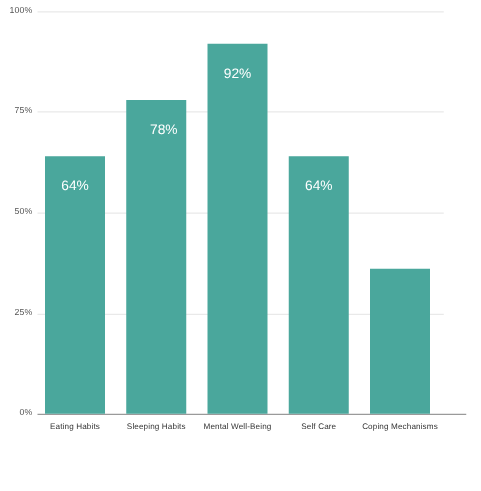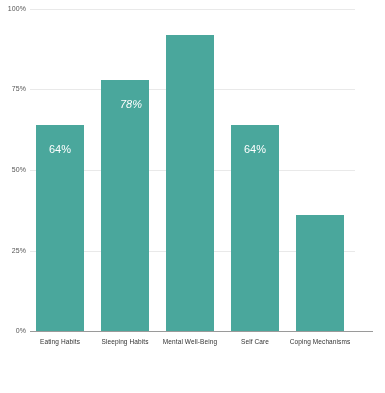--- a/index.html
+++ b/index.html
@@ -94,21 +94,22 @@
     <div class="y-tick-label" style="top:247px;">25%</div>
     <div class="y-tick-label" style="top:327px;">0%</div>
 
     <div class="bar" id="bar-0" style="left: 36px; top: 124.92px; width: 48px; height: 206.08px; background: rgb(74, 167, 156);"></div>
     <div class="bar" id="bar-1" style="left: 101px; top: 79.84px; width: 48px; height: 251.16px; background: rgb(74, 167, 156);"></div>
     <div class="bar" id="bar-2" style="left: 166px; top: 34.76px; width: 48px; height: 296.24px; background: rgb(74, 167, 156);"></div>
     <div class="bar" id="bar-3" style="left: 231px; top: 124.92px; width: 48px; height: 206.08px; background: rgb(74, 167, 156);"></div>
     <div class="bar" id="bar-4" style="left: 296px; top: 215.08px; width: 48px; height: 115.92px; background: rgb(74, 167, 156);"></div>
 
     <div class="bar-value" id="val-0" style="left: 36px; width: 48px; top: 142.92px; color: rgb(255, 255, 255);">64%</div>
-    <div class="bar-value" id="val-1" style="left: 101px; width: 60px; top: 97.84px; color: rgb(255, 255, 255); font-style: italic;">78%</div>
+    <div class="bar-value" id="val-1" style="left: 101px; width: 60px; top: 97.84px; color: rgb(255, 255, 255);">78%</div>
+    <div class="bar-value" id="val-2" style="left: 166px; width: 48px; top: 52.76px; color: rgb(255, 255, 255);">92%</div>
     <div class="bar-value" id="val-3" style="left: 231px; width: 48px; top: 142.92px; color: rgb(255, 255, 255);">64%</div>
 
     <div class="x-tick-label" id="cat-0" style="left: 15px; width: 90px;">Eating Habits</div>
     <div class="x-tick-label" id="cat-1" style="left: 80px; width: 90px;">Sleeping Habits</div>
     <div class="x-tick-label" id="cat-2" style="left: 145px; width: 90px;">Mental Well-Being</div>
     <div class="x-tick-label" id="cat-3" style="left: 210px; width: 90px;">Self Care</div>
     <div class="x-tick-label" id="cat-4" style="left: 275px; width: 90px;">Coping Mechanisms</div>
 
   </div>
 </div>

